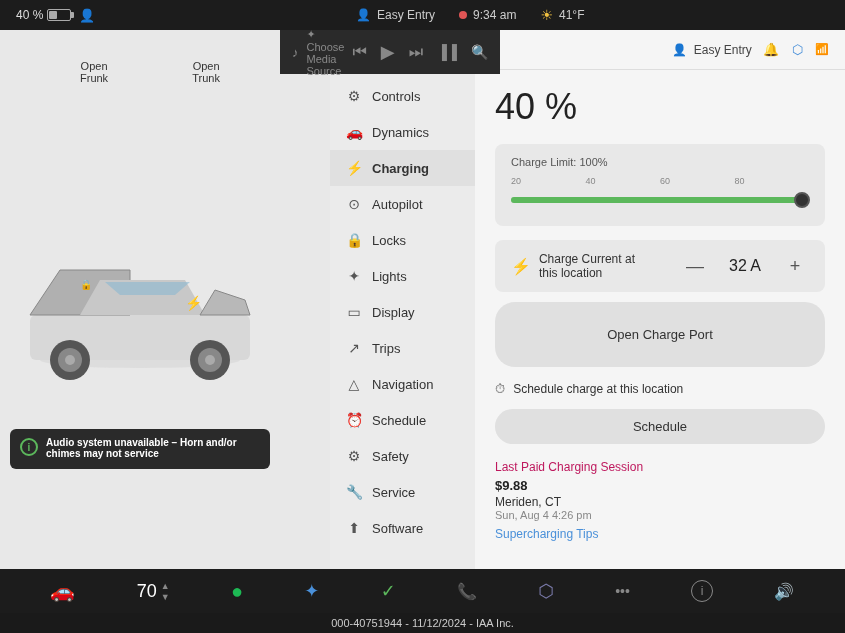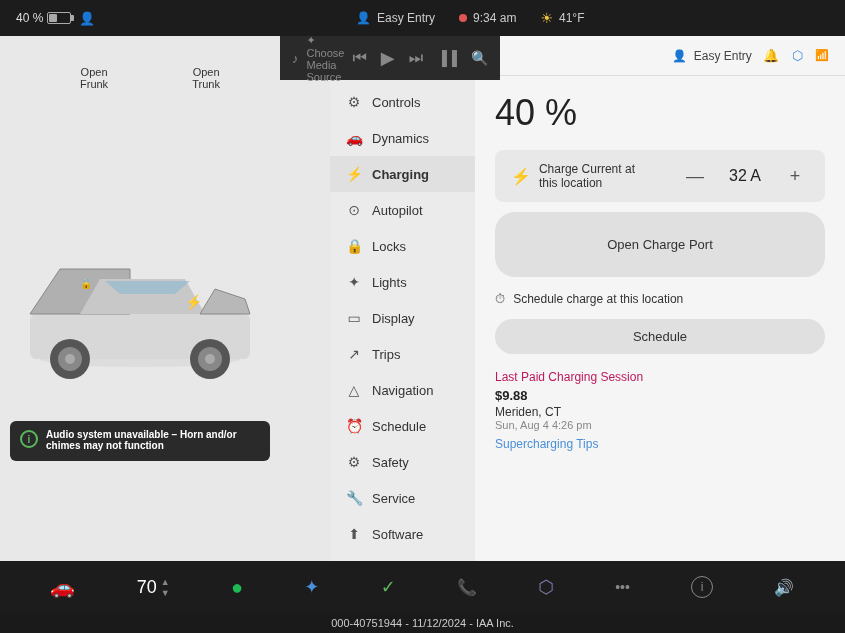--- a/index.html
+++ b/index.html
@@ -573,21 +573,21 @@
           <text x="185" y="88" font-size="14" fill="#e05555">⚡</text>
 
           <text x="80" y="68" font-size="10" fill="#555">🔒</text>
         </svg>
 
         <div class="alert-box">
           <div class="alert-icon-circle">
             <span>i</span>
           </div>
           <div class="alert-text">
-            <div class="alert-title">Audio system unavailable – Horn and/or chimes may not function</div>
+            <div class="alert-title">Audio system unavailable – Horn and/or chimes may not service</div>
           </div>
         </div>
       </div>
 
       <div class="media-bar">
         <span class="media-icon">♪</span>
         <span class="media-source-text">✦ Choose Media Source</span>
         <div class="media-controls">
           <span style="color:#888; font-size:16px;">⏮</span>
           <span style="color:#888; font-size:18px;">▶</span>
@@ -671,20 +671,36 @@
             <span class="nav-item-icon">⬆</span>
             <span>Software</span>
           </div>
         </div>
 
         <div class="charging-panel">
 
           <div class="charge-percent">40 %</div>
 
           
+          <div class="charge-limit-section">
+            <div class="charge-limit-label">Charge Limit: 100%</div>
+            <div class="slider-numbers">
+              <span>20</span>
+              <span>40</span>
+              <span>60</span>
+              <span>80</span>
+              <span></span>
+            </div>
+            <div class="slider-track">
+              <div class="slider-rail">
+                <div class="slider-fill"></div>
+                <div class="slider-thumb"></div>
+              </div>
+            </div>
+          </div>
 
           
           <div class="charge-current-row">
             <span class="charge-current-icon">⚡</span>
             <div class="charge-current-label" style="white-space:pre-line;">Charge Current at
 this location</div>
             <div class="charge-current-controls">
               <button class="control-btn">—</button>
               <span class="charge-value">32 A</span>
               <button class="control-btn">+</button>

